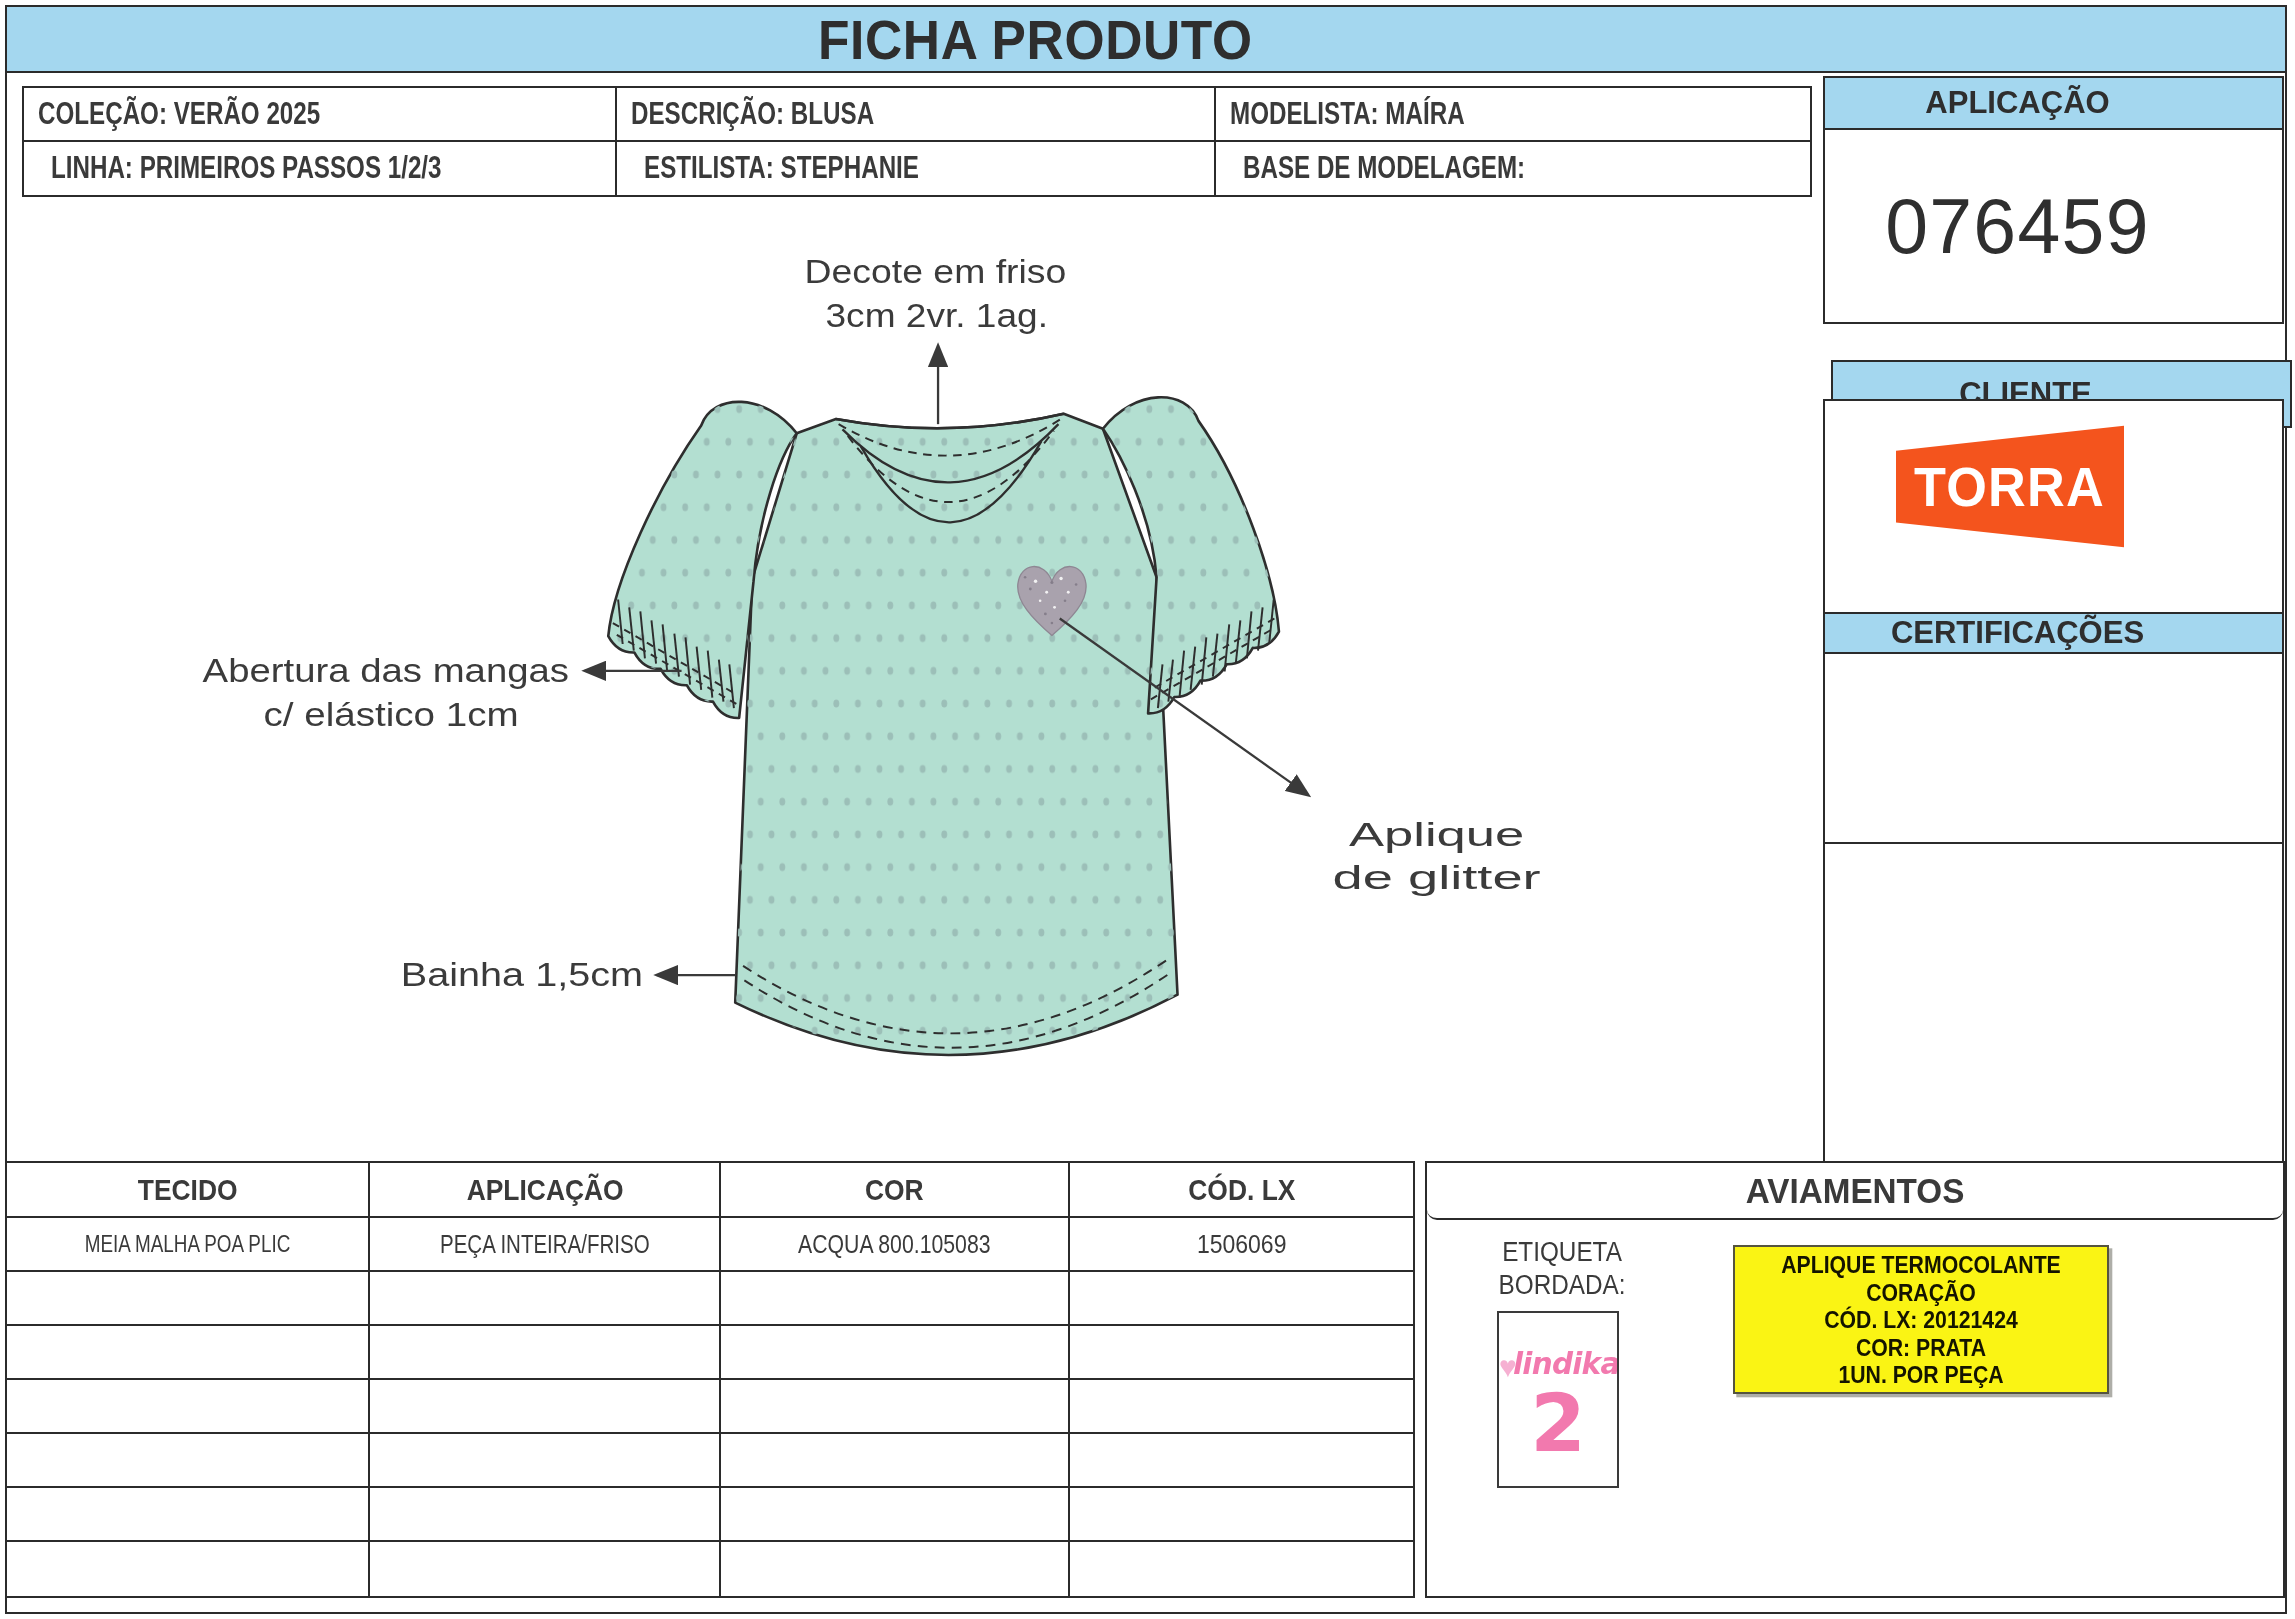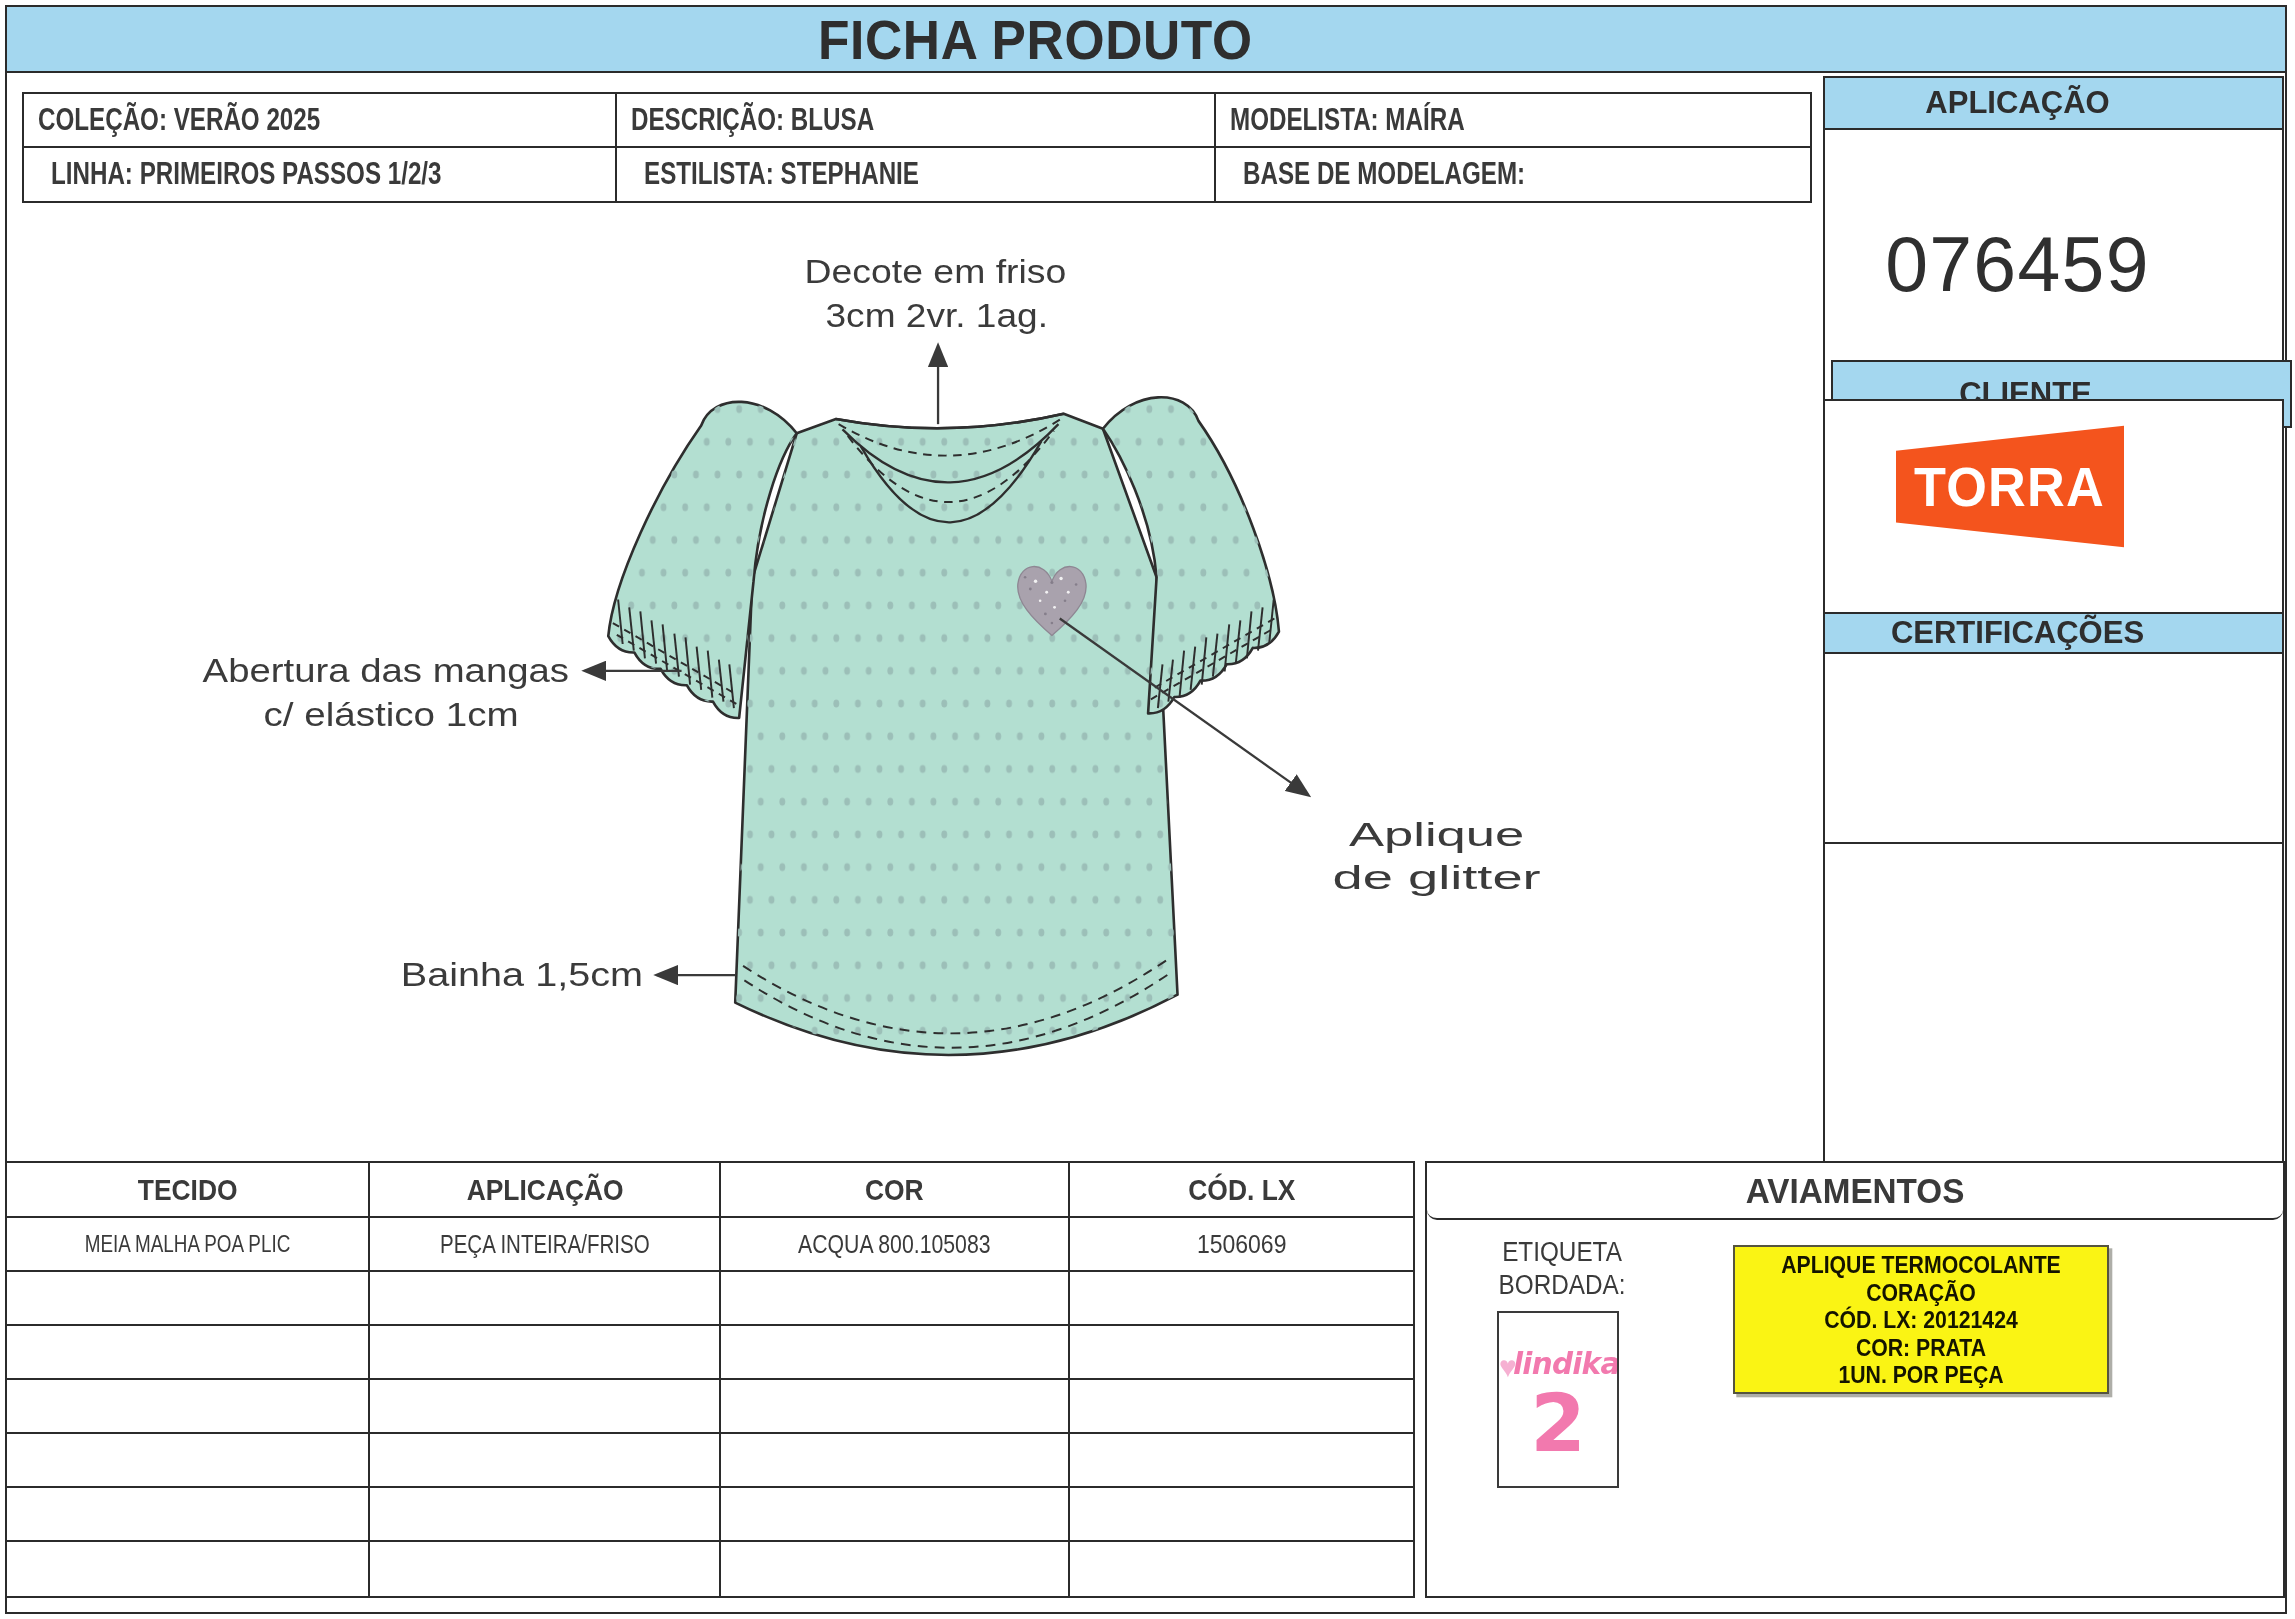--- a/index.html
+++ b/index.html
@@ -17,21 +17,21 @@
   .title-bar .t {
     font-size:56px; font-weight:bold; color:#2e2e2e; letter-spacing:0.7px;
     transform:translateX(-111px) scaleX(.92); white-space:nowrap;
   }
 
   
   .frame { left:5.2px; top:5.2px; width:2282px; height:1609px; border:2.6px solid #2b2b2b; pointer-events:none; }
 
   
   .header-table {
-    left:21.6px; top:92px; width:1790px; height:111px; border:2.6px solid #2b2b2b;
+    left:21.6px; top:86px; width:1790px; height:111px; border:2.6px solid #2b2b2b;
     display:grid; grid-template-columns:593px 599px 1fr; grid-template-rows:1fr 1fr; background:#fff;
   }
   .hcell {
     border-right:2px solid #2b2b2b; border-bottom:2px solid #2b2b2b;
     display:flex; align-items:center; padding-left:14.4px; overflow:hidden;
   }
   .hcell span { font-size:31px; font-weight:bold; white-space:nowrap; transform:scaleX(.78); transform-origin:left center; }
   .hcell.c3 { border-right:none;align-items:center; }
   .hcell.r2 { border-bottom:none;margin-left:13px; }
 
@@ -118,21 +118,21 @@
         <span>ESTILISTA: STEPHANIE</span>
       </div>
     <div class="hcell c3 r2">
         <span>BASE DE MODELAGEM:</span>
       </div>
   </div>
 
   <div class="sbox sbar" style="top:76px; height:54px;">
     <span>APLICAÇÃO</span>
   </div>
-  <div class="sbox ref-num" style="top:128px; height:273px;">
+  <div class="sbox ref-num" style="top:128px; height:196px;">
     <span>076459</span>
   </div>
   <div class="sbox sbar" style="top:360px; height:68px;margin-left:8px;">
     <span>CLIENTE</span>
   </div>
   <div class="sbox torra-box" style="top:399px; height:216px;">
     <div class="torra-logo">
       <span>TORRA</span>
     </div>
   </div>

